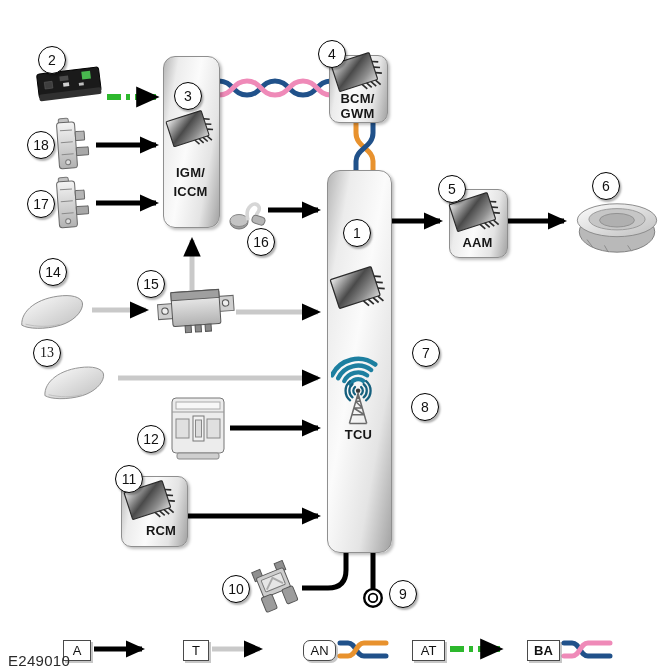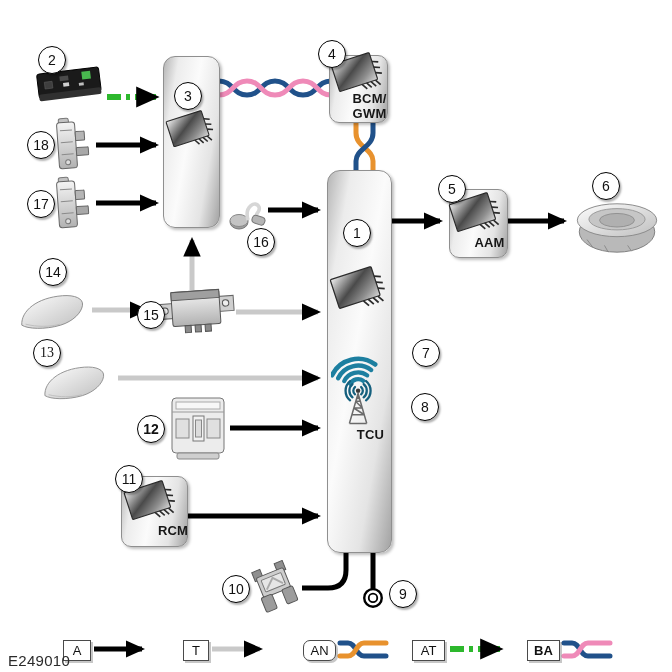--- a/index.html
+++ b/index.html
@@ -5,21 +5,21 @@
   html,body{margin:0;padding:0;background:#fff;}
   .stage{position:relative;width:672px;height:672px;background:#ffffff;overflow:hidden;
          font-family:"Liberation Sans",sans-serif;}
   svg{display:block;}
   #connector-layer{position:absolute;left:0;top:0;z-index:1;}
   .module-box{position:absolute;z-index:2;border:1px solid #8f8f8f;
       background:linear-gradient(100deg,#b5b5b5 0%,#ececec 18%,#fbfbfb 45%,#e4e4e4 75%,#a2a2a2 100%);
       box-shadow:2px 2px 3px rgba(0,0,0,.25);}
   .graphic{position:absolute;z-index:3;}
   .module-label{position:absolute;z-index:4;text-align:center;font-weight:bold;
-      font-size:13px;color:#161616;line-height:15px;letter-spacing:.2px;padding-left:12px;}
+      font-size:13px;color:#161616;line-height:15px;letter-spacing:.2px;}
   .callout{position:absolute;z-index:5;width:26px;height:26px;border-radius:50%;
       background:#fff;border:1.5px solid #000;display:flex;align-items:center;justify-content:center;
       font-size:14px;font-weight:500;color:#111;box-shadow:1.5px 2px 2px rgba(0,0,0,.3);}
   .legend-box{position:absolute;z-index:5;background:#fff;border:1px solid #4a4a4a;
       box-shadow:2px 2px 0 rgba(0,0,0,.22);display:flex;align-items:center;justify-content:center;
       font-size:13px;color:#111;height:19px;}
   .figure-id{position:absolute;z-index:5;font-size:15px;color:#2b2b2b;letter-spacing:.3px;}
 </style>
 </head>
 <body>
@@ -280,43 +280,47 @@
       <rect x="13" y="33" width="12" height="16" rx="2" fill="#9c9c9c" stroke="#555"></rect>
       <rect x="36" y="33" width="12" height="16" rx="2" fill="#9c9c9c" stroke="#555"></rect>
     </g>
   </svg>
 
   <svg class="graphic" style="left:361px;top:584px;" width="24" height="26" viewBox="0 0 26 28">
     <circle cx="13" cy="15" r="9.5" fill="#fff" stroke="#000" stroke-width="2.6"></circle>
     <circle cx="13" cy="15" r="4.6" fill="#fff" stroke="#000" stroke-width="2"></circle>
   </svg>
 
+  <div class="module-label" style="left:163px;top:163px;width:55px;line-height:19px;">
+    <div>IGM/</div>
+    <div>ICCM</div>
+  </div>
   <div class="module-label" style="left:329px;top:91px;width:57px;">
     <div>BCM/</div>
     <div>GWM</div>
   </div>
   <div class="module-label" style="left:327px;top:427px;width:63px;">TCU</div>
   <div class="module-label" style="left:449px;top:235px;width:57px;text-align:center;">AAM</div>
   <div class="module-label" style="left:121px;top:523px;width:80px;">RCM</div>
 
   <div class="callout" style="left:343px;top:219px;">1</div>
   <div class="callout" style="left:38px;top:46px;">2</div>
   <div class="callout" style="left:174px;top:82px;">3</div>
   <div class="callout" style="left:318px;top:40px;">4</div>
   <div class="callout" style="left:438px;top:175px;">5</div>
   <div class="callout" style="left:592px;top:172px;">6</div>
   <div class="callout" style="left:412px;top:339px;">7</div>
   <div class="callout" style="left:411px;top:393px;">8</div>
   <div class="callout" style="left:389px;top:580px;">9</div>
   <div class="callout" style="left:222px;top:575px;">10</div>
   <div class="callout" style="left:115px;top:465px;">11</div>
-  <div class="callout" style="left:137px;top:415px;font-weight:bold;">12</div>
+  <div class="callout" style="left:137px;top:425px;">12</div>
   <div class="callout" style="left:33px;top:339px;font-family:Liberation Serif, serif;">13</div>
   <div class="callout" style="left:39px;top:258px;">14</div>
-  <div class="callout" style="left:137px;top:270px;margin-top:31px;">15</div>
+  <div class="callout" style="left:137px;top:270px;">15</div>
   <div class="callout" style="left:247px;top:228px;">16</div>
   <div class="callout" style="left:27px;top:190px;">17</div>
   <div class="callout" style="left:27px;top:131px;">18</div>
 
   <div class="legend-box" style="left:63px;top:640px;width:26px;">A</div>
   <div class="legend-box" style="left:183px;top:640px;width:24px;">T</div>
   <div class="legend-box" style="left:303px;top:640px;width:31px;border-radius:7px;">AN</div>
   <div class="legend-box" style="left:412px;top:640px;width:31px;">AT</div>
   <div class="legend-box" style="left:527px;top:640px;width:31px;font-weight:bold;">BA</div>
 

